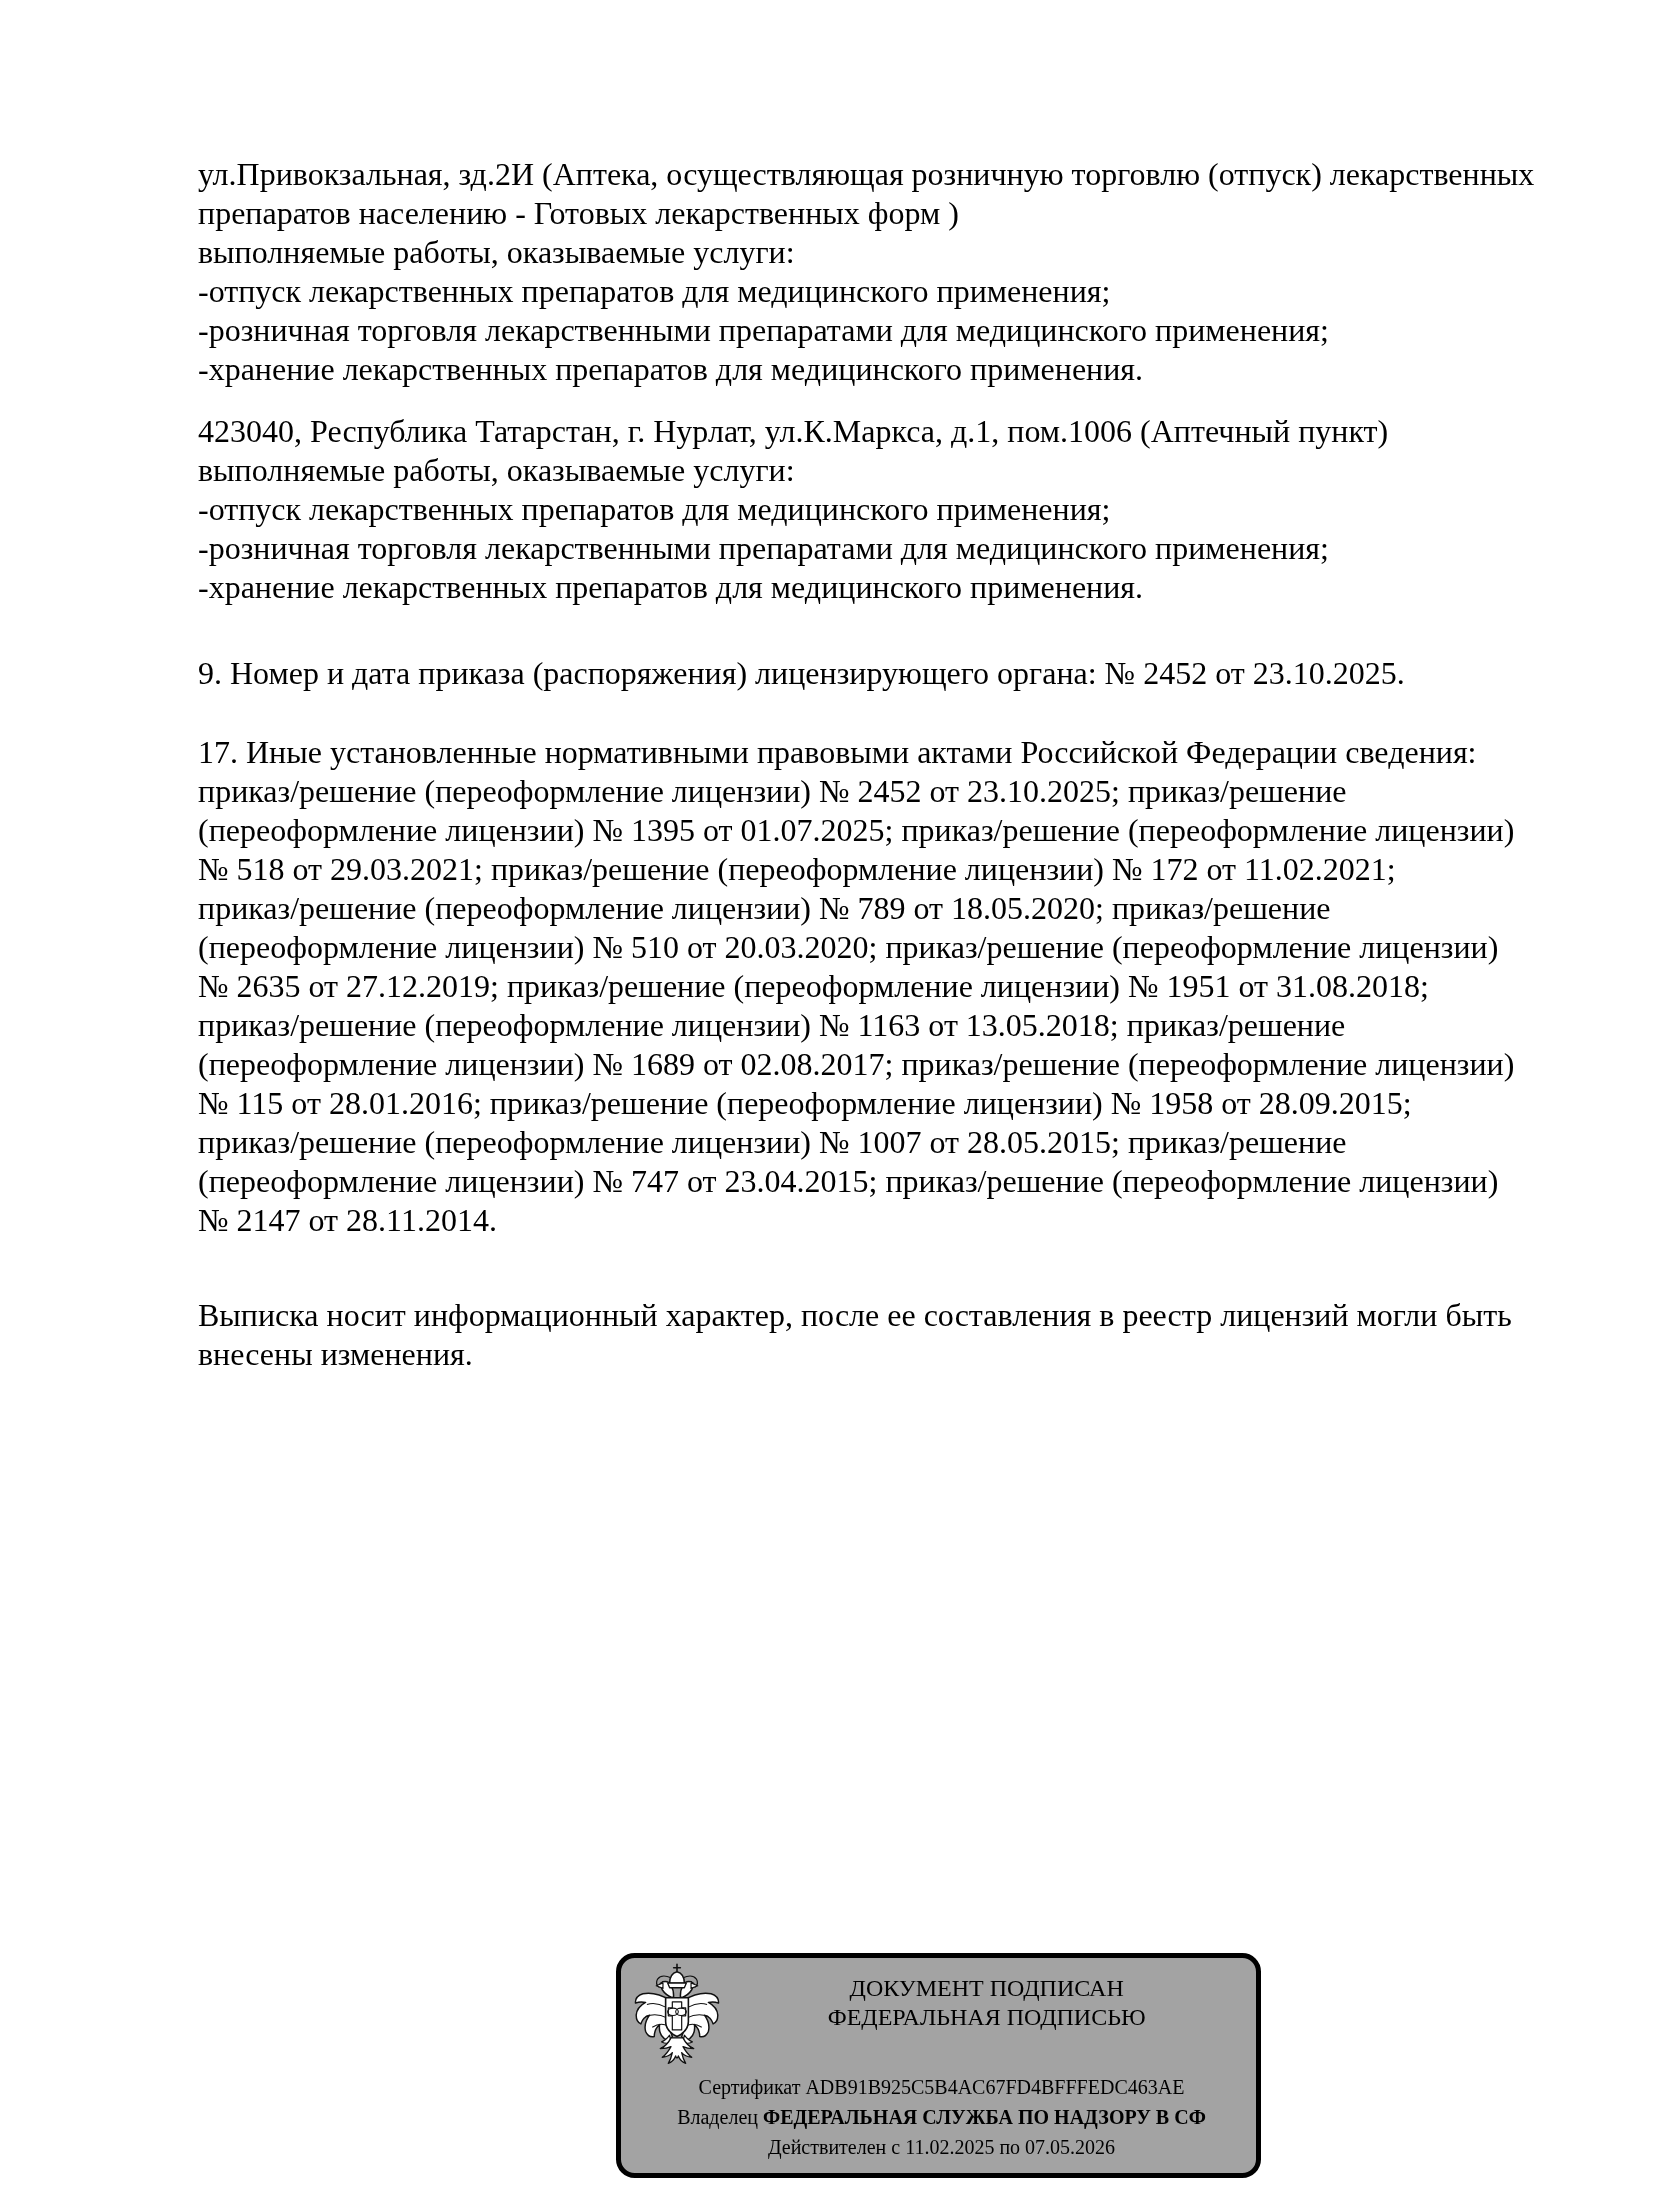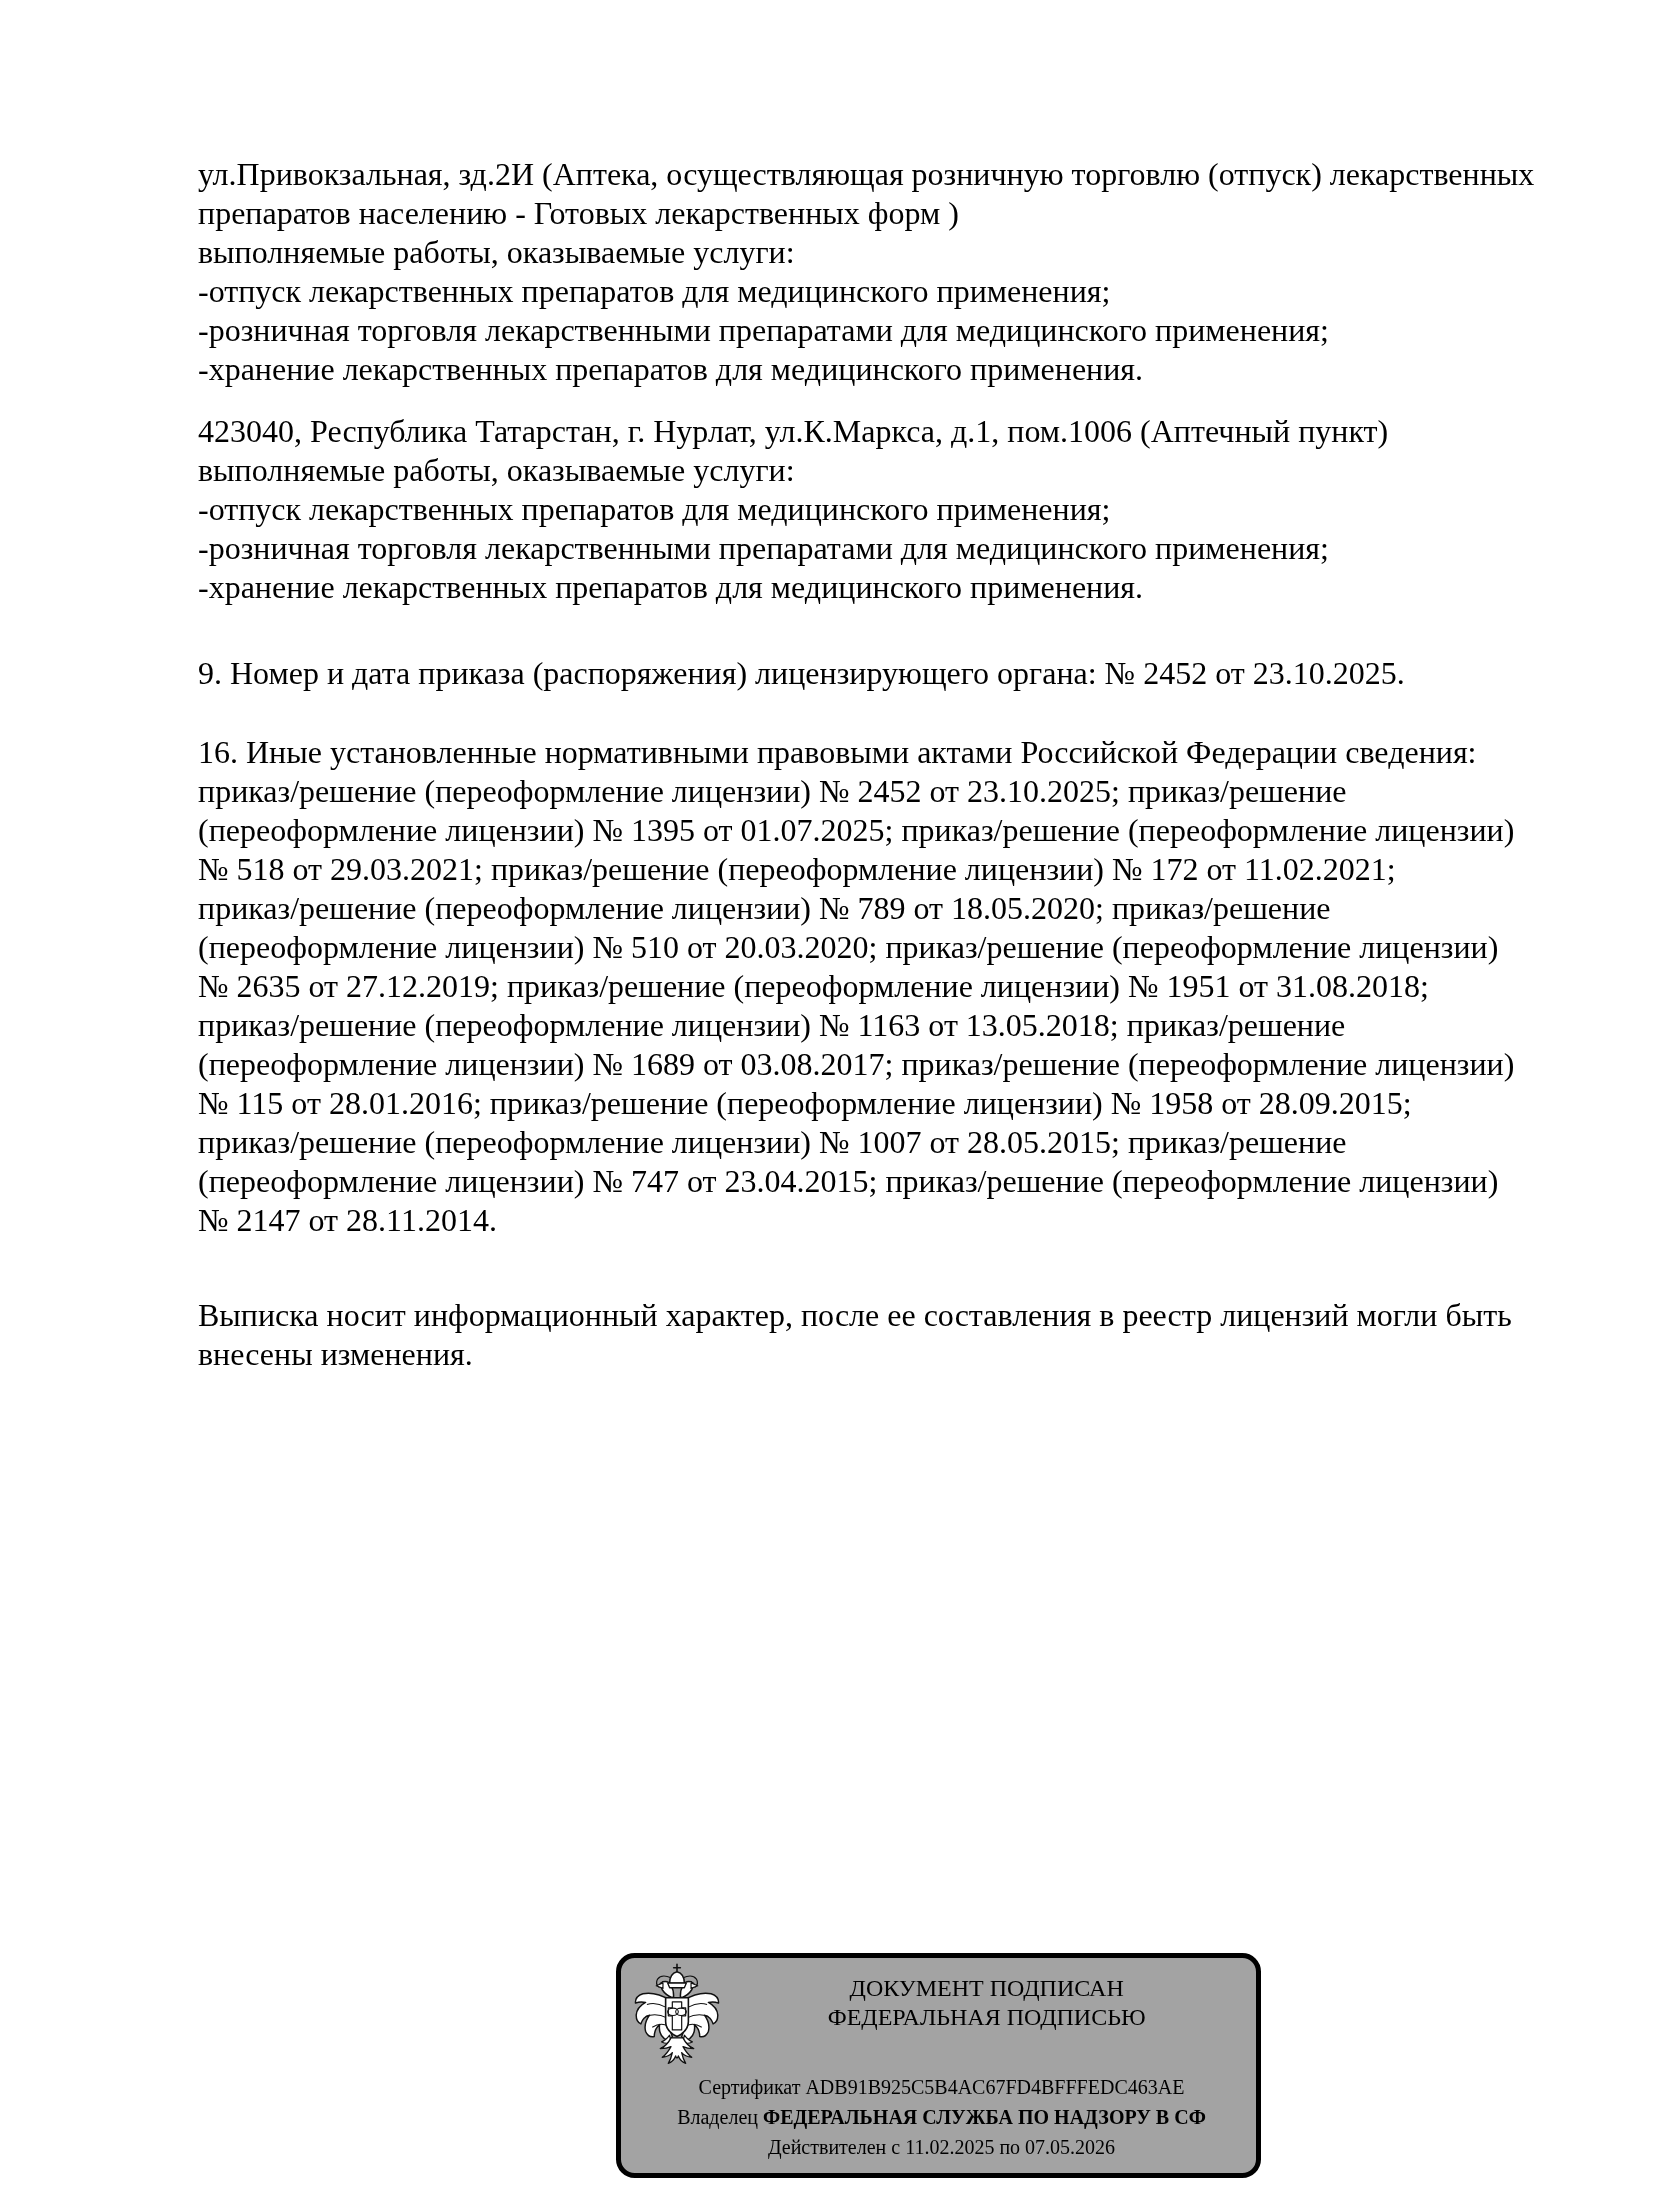--- a/index.html
+++ b/index.html
@@ -86,29 +86,29 @@
       <div class="tline">-отпуск лекарственных препаратов для медицинского применения;</div>
       <div class="tline">-розничная торговля лекарственными препаратами для медицинского применения;</div>
       <div class="tline">-хранение лекарственных препаратов для медицинского применения.</div>
     </section>
 
   <section class="para" style="top:654px">
       <div class="tline">9. Номер и дата приказа (распоряжения) лицензирующего органа: № 2452 от 23.10.2025.</div>
     </section>
 
   <section class="para" style="top:733px">
-      <div class="tline">16. Иные установленные нормативными правовыми актами Российской Федерации сведения:</div>
+      <div class="tline">17. Иные установленные нормативными правовыми актами Российской Федерации сведения:</div>
       <div class="tline">приказ/решение (переоформление лицензии) № 2452 от 23.10.2025; приказ/решение</div>
       <div class="tline">(переоформление лицензии) № 1395 от 01.07.2025; приказ/решение (переоформление лицензии)</div>
       <div class="tline">№ 518 от 29.03.2021; приказ/решение (переоформление лицензии) № 172 от 11.02.2021;</div>
       <div class="tline">приказ/решение (переоформление лицензии) № 789 от 18.05.2020; приказ/решение</div>
       <div class="tline">(переоформление лицензии) № 510 от 20.03.2020; приказ/решение (переоформление лицензии)</div>
       <div class="tline">№ 2635 от 27.12.2019; приказ/решение (переоформление лицензии) № 1951 от 31.08.2018;</div>
       <div class="tline">приказ/решение (переоформление лицензии) № 1163 от 13.05.2018; приказ/решение</div>
-      <div class="tline">(переоформление лицензии) № 1689 от 03.08.2017; приказ/решение (переоформление лицензии)</div>
+      <div class="tline">(переоформление лицензии) № 1689 от 02.08.2017; приказ/решение (переоформление лицензии)</div>
       <div class="tline">№ 115 от 28.01.2016; приказ/решение (переоформление лицензии) № 1958 от 28.09.2015;</div>
       <div class="tline">приказ/решение (переоформление лицензии) № 1007 от 28.05.2015; приказ/решение</div>
       <div class="tline">(переоформление лицензии) № 747 от 23.04.2015; приказ/решение (переоформление лицензии)</div>
       <div class="tline">№ 2147 от 28.11.2014.</div>
     </section>
 
   <section class="para" style="top:1296px">
       <div class="tline">Выписка носит информационный характер, после ее составления в реестр лицензий могли быть</div>
       <div class="tline">внесены изменения.</div>
     </section>

